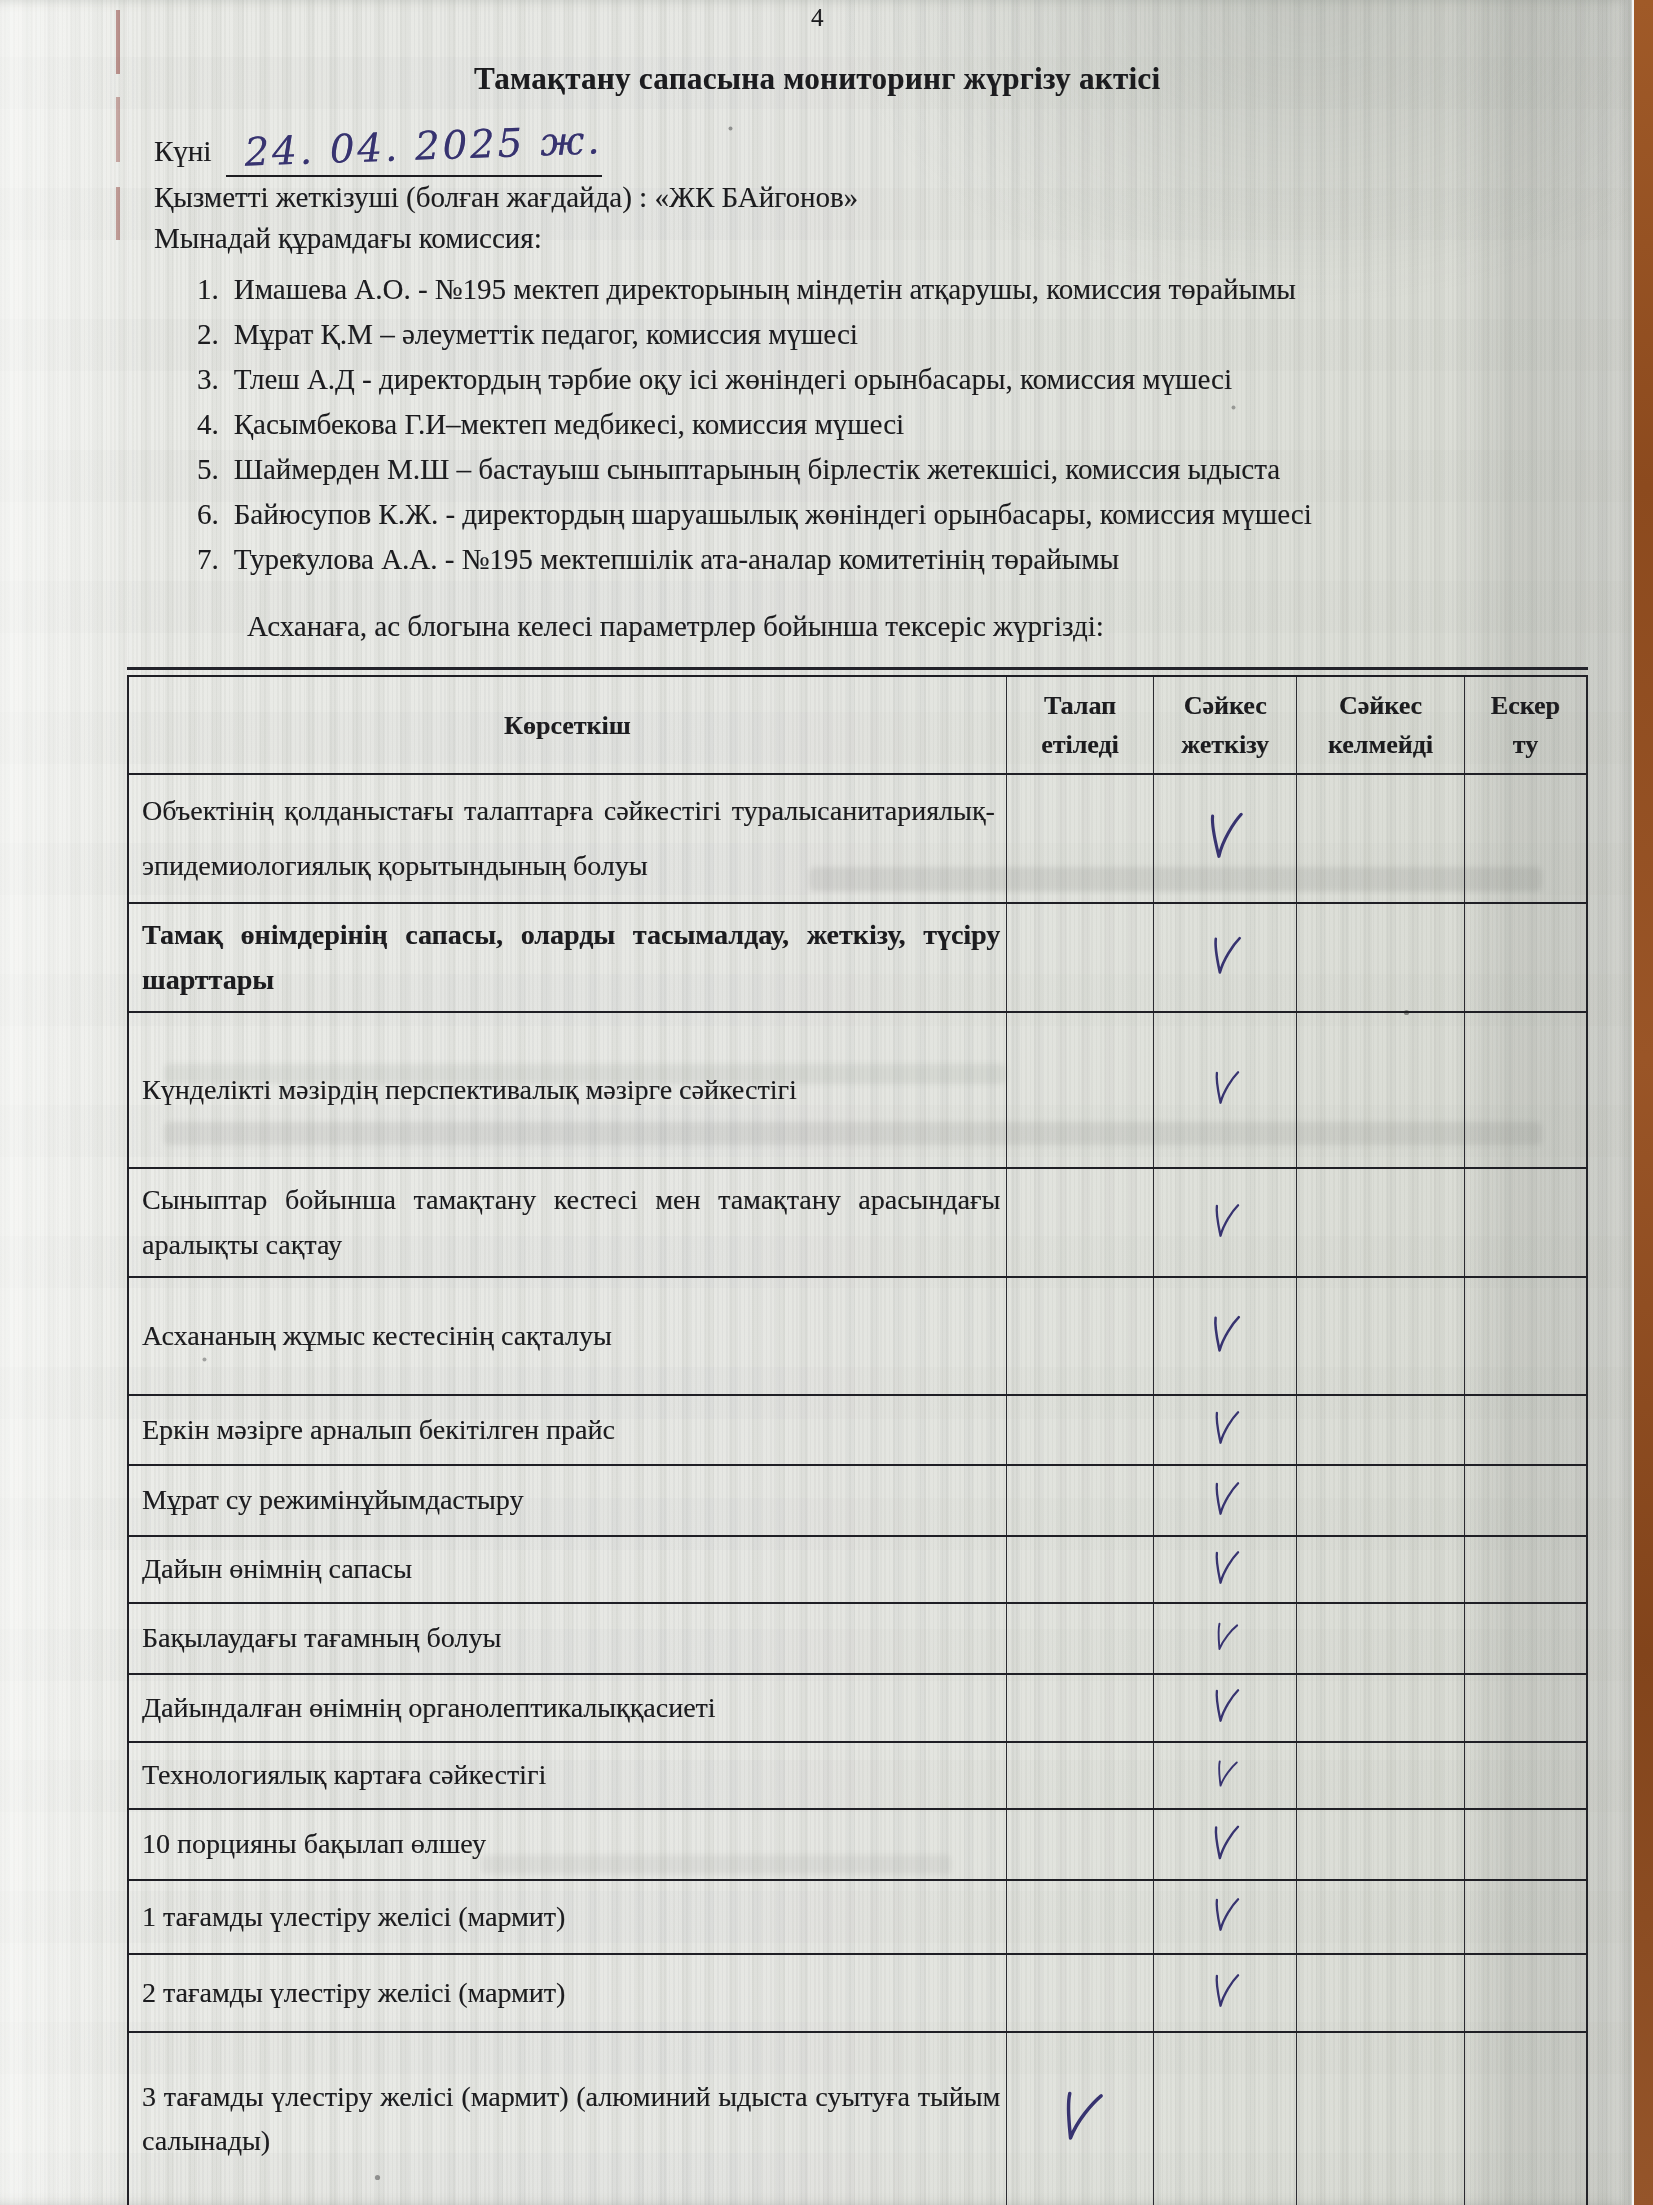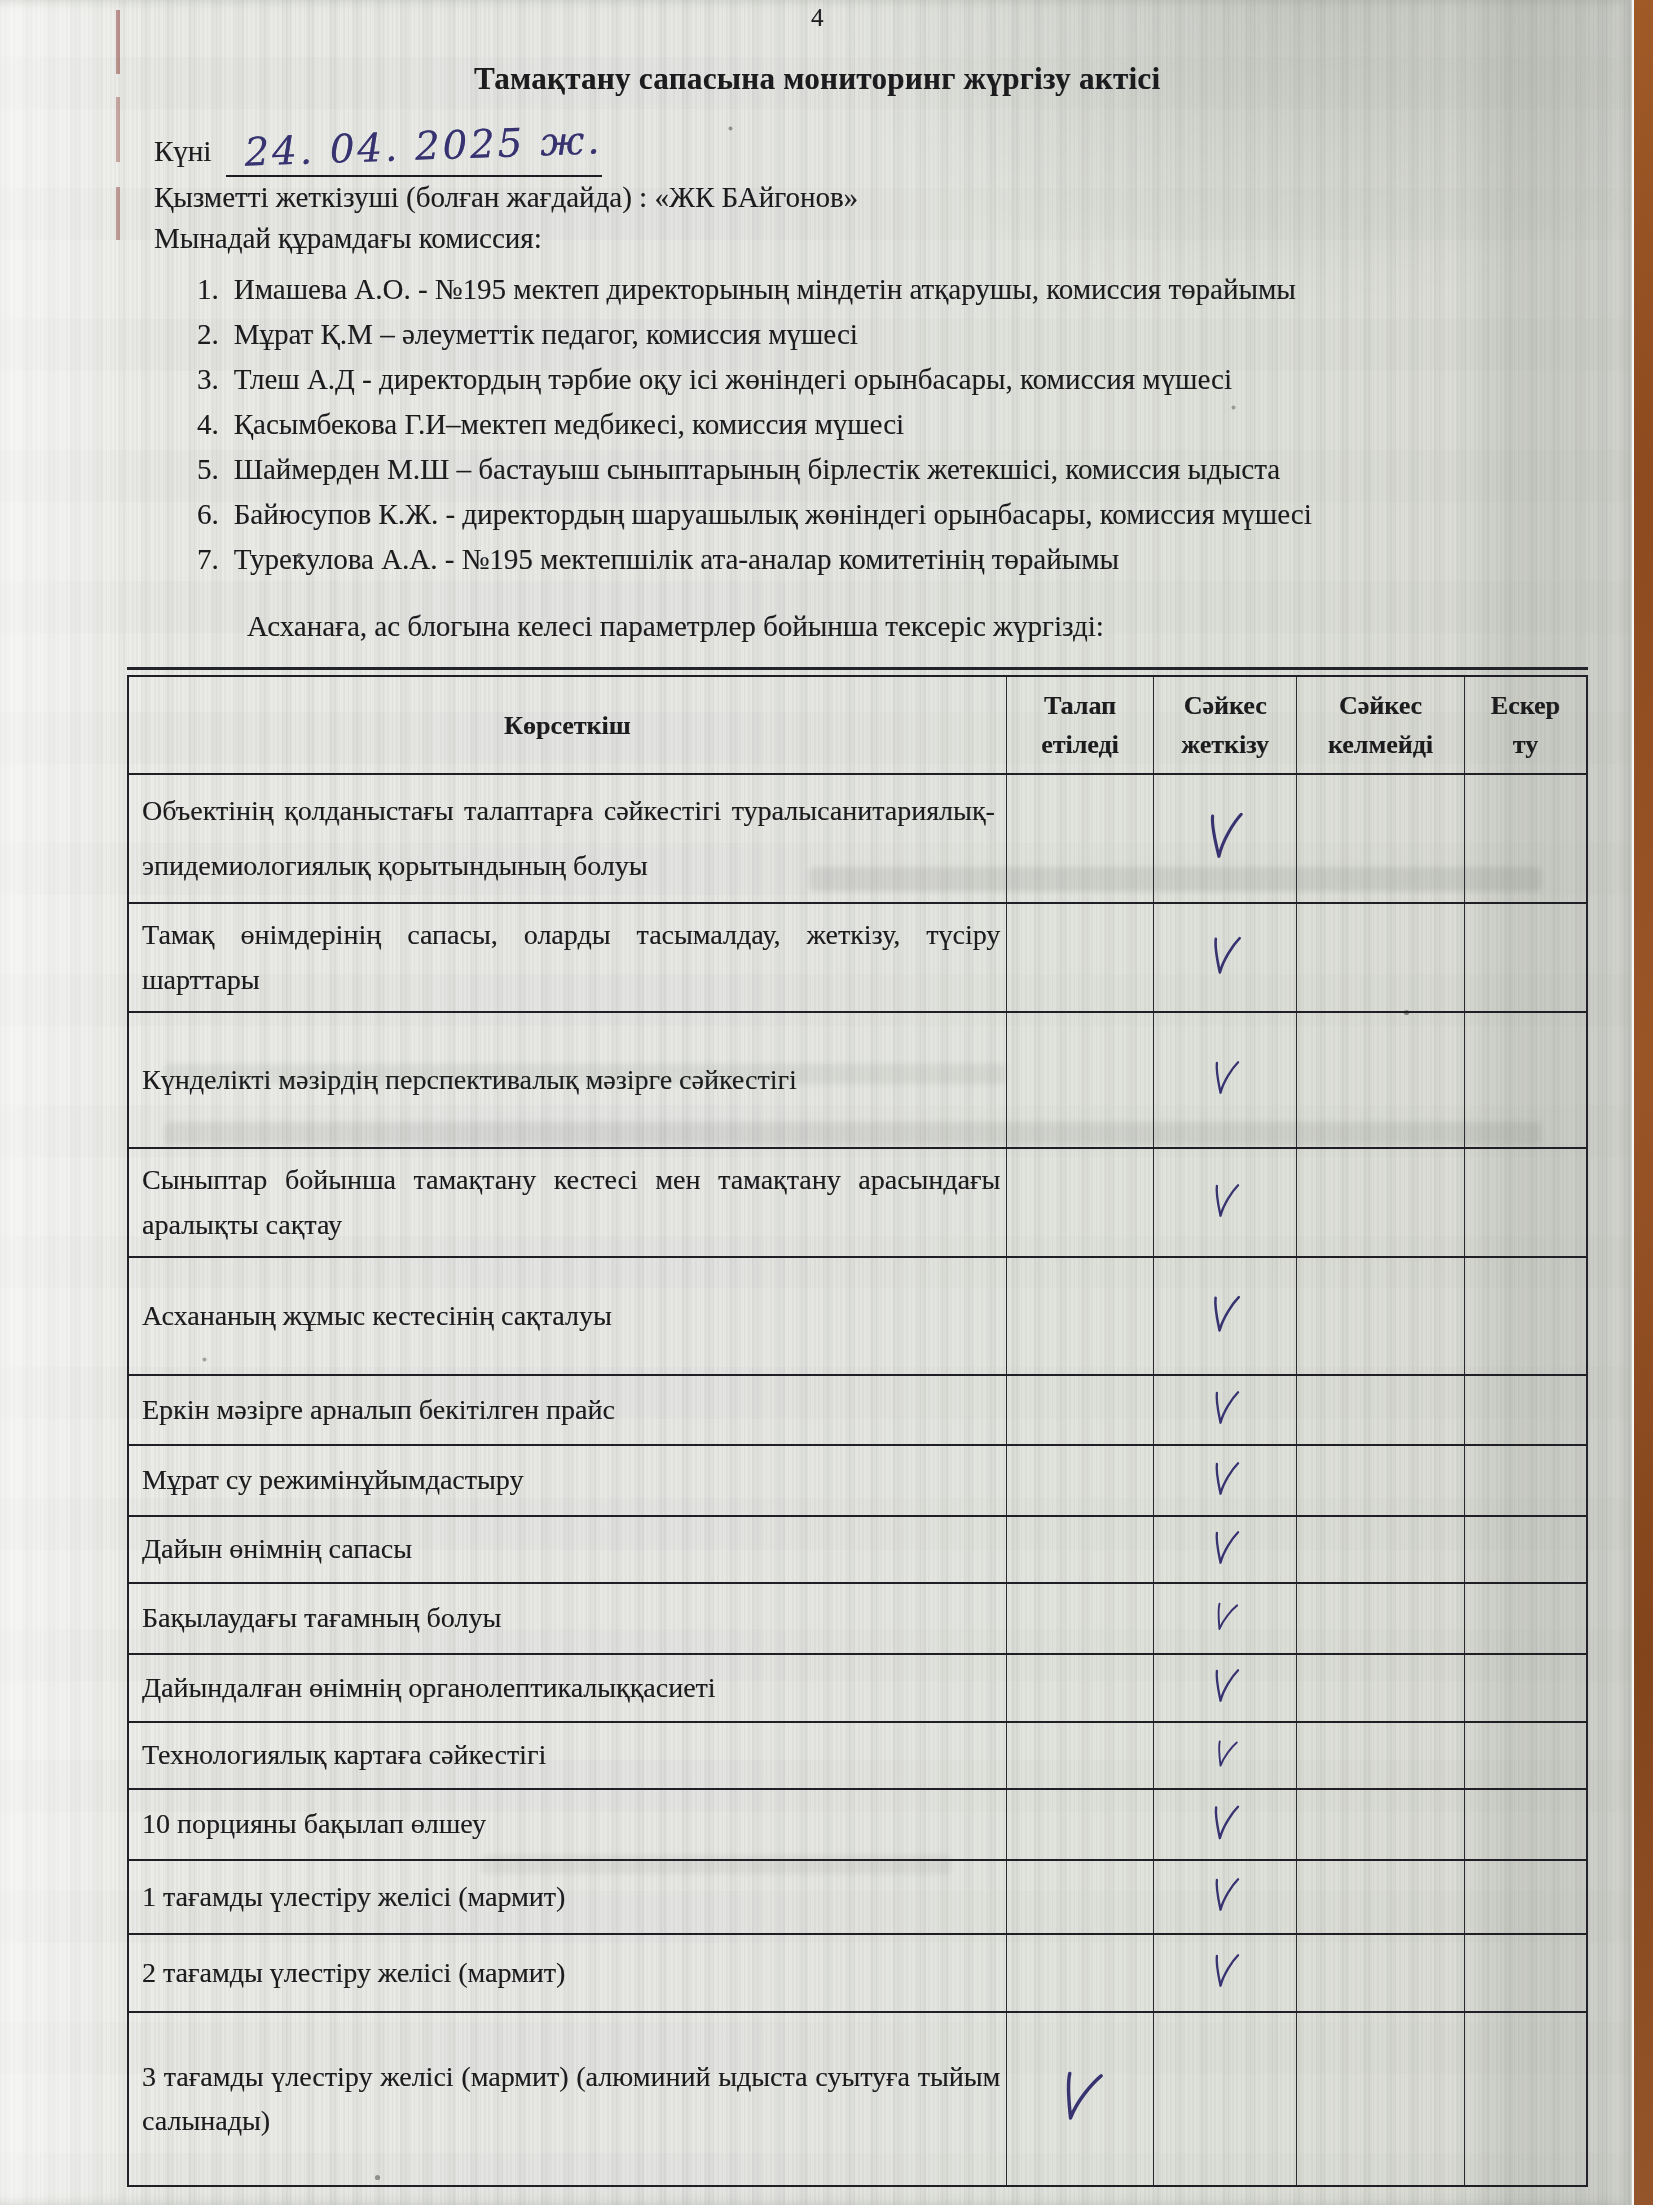--- a/index.html
+++ b/index.html
@@ -70,22 +70,22 @@
   th { font-size:26px; font-weight:bold; padding:5.5px 4.4px; vertical-align:middle;
     line-height:1.5; text-shadow:0.3px 0.3px 0.5px rgba(20,20,20,0.4); }
   th:last-child { word-break:break-all; padding:5.5px 22px; }
   thead tr { height:98px; }
   td.c-label { font-size:28px; padding:8.8px 5.5px 8.8px 13px; line-height:1.6;
     text-align:justify; vertical-align:middle;
     text-shadow:0.3px 0.3px 0.5px rgba(22,22,22,0.4); }
   td.c-check { text-align:center; vertical-align:middle; }
 
   tbody tr:nth-child(1)  { height:125px; }
-  tbody tr:nth-child(2)  { height:102px; }
-  tbody tr:nth-child(3)  { height:136px; }
+  tbody tr:nth-child(2)  { height:102px;font-weight:bold; }
+  tbody tr:nth-child(3)  { height:156px; }
   tbody tr:nth-child(4)  { height:73px; }
   tbody tr:nth-child(5)  { height:118px; }
   tbody tr:nth-child(6)  { height:70px; }
   tbody tr:nth-child(7)  { height:71px; }
   tbody tr:nth-child(8)  { height:67px; }
   tbody tr:nth-child(9)  { height:71px; }
   tbody tr:nth-child(10) { height:68px; }
   tbody tr:nth-child(11) { height:67px; }
   tbody tr:nth-child(12) { height:71px; }
   tbody tr:nth-child(13) { height:74px; }

